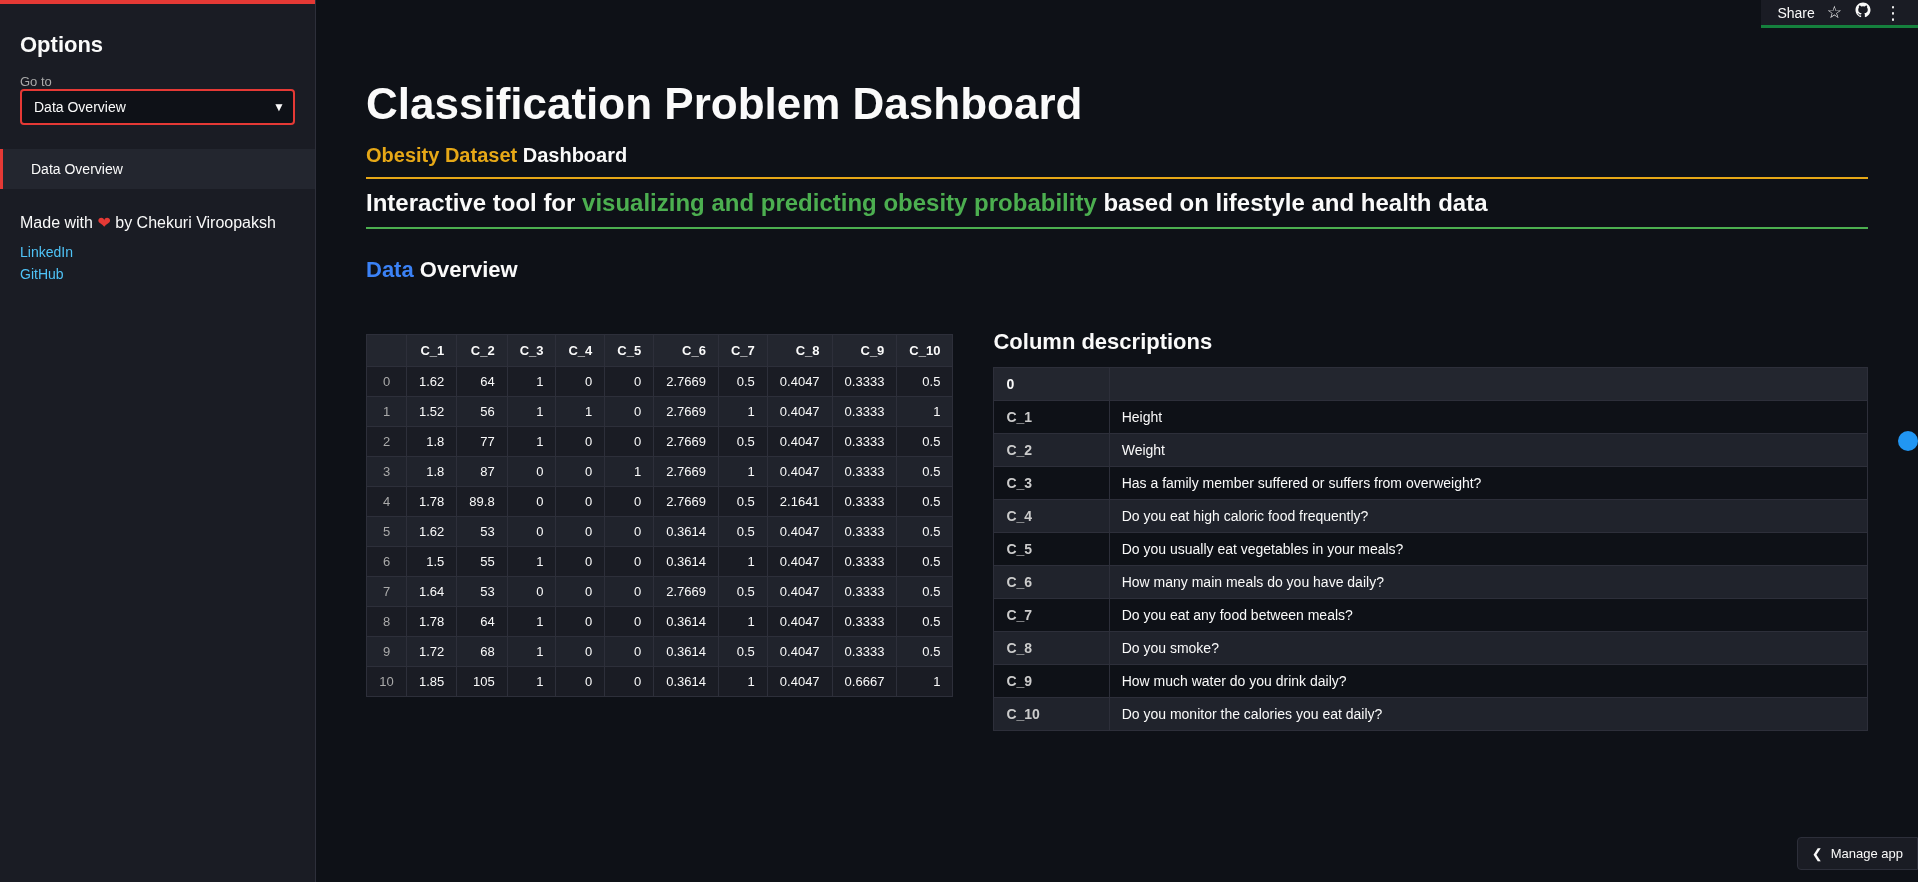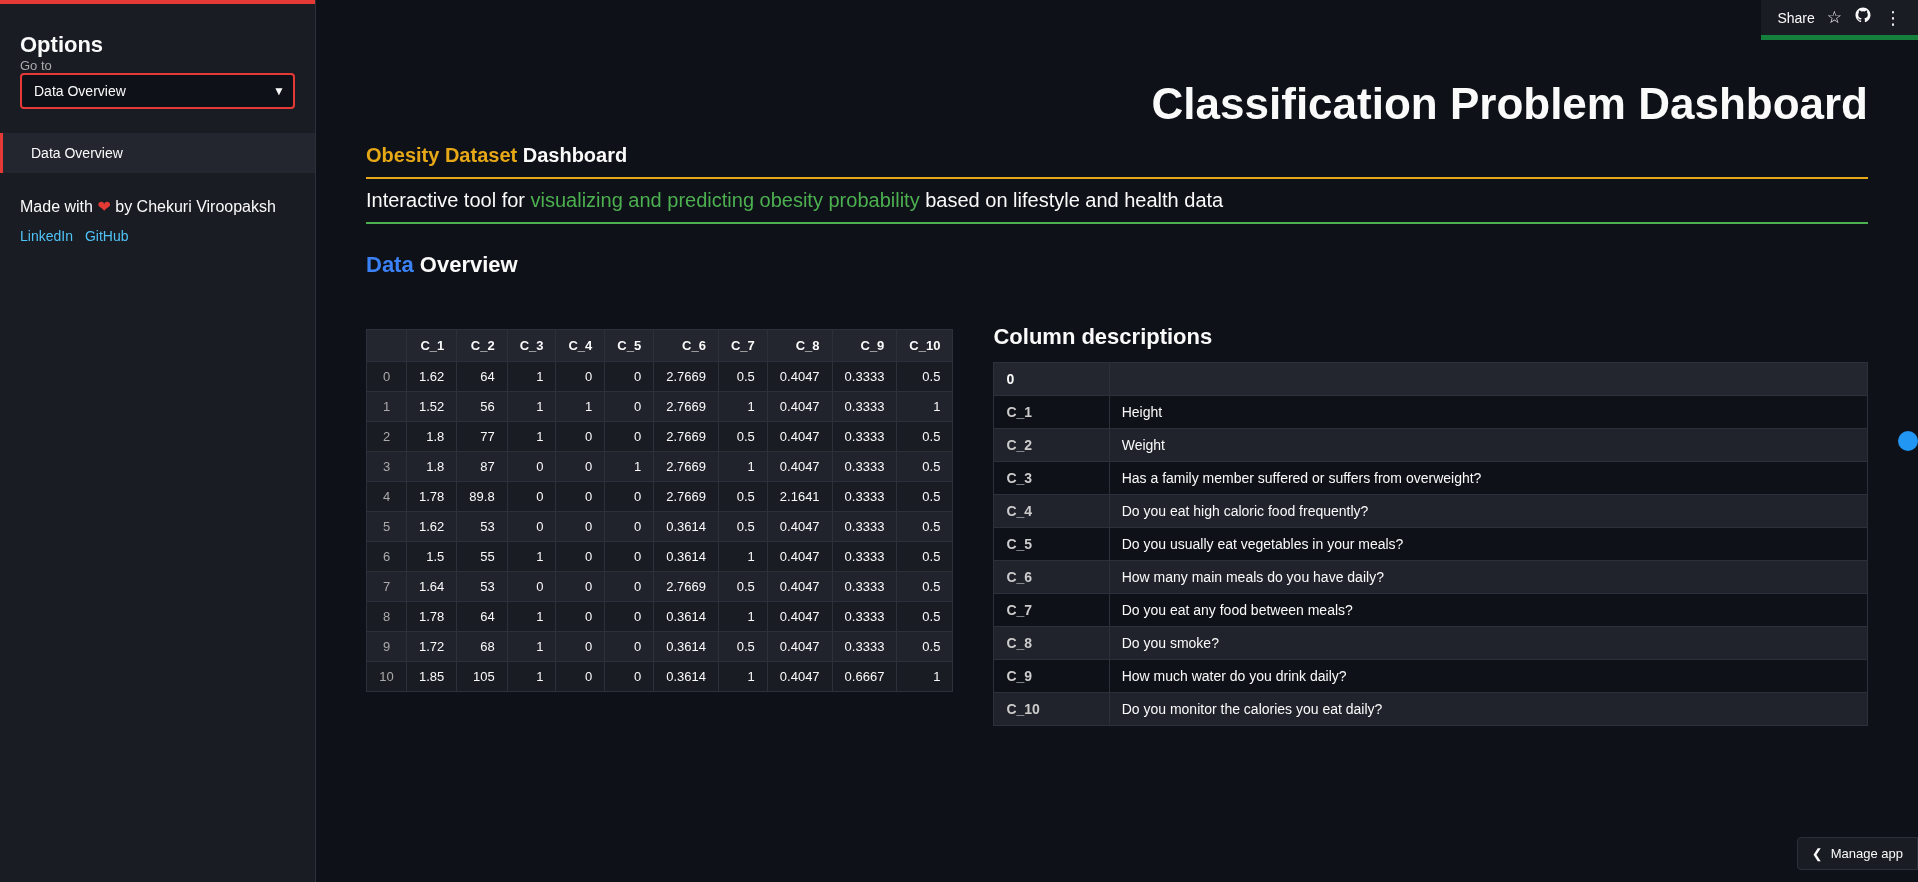--- a/index.html
+++ b/index.html
@@ -31,20 +31,21 @@
     }
 
     .sidebar-header {
       padding: 28px 20px 12px 20px;
     }
 
     .sidebar-options-label {
       font-size: 22px;
       font-weight: 700;
       color: #fafafa;
+      margin-bottom: 16px;
     }
 
     .sidebar-goto-label {
       font-size: 13px;
       color: #aaa;
     }
 
     .sidebar-select-wrapper {
       position: relative;
       width: 100%;
@@ -99,21 +100,22 @@
       color: #fafafa;
     }
 
     .heart-icon {
       color: #e53935;
     }
 
     .sidebar-links {
       padding: 4px 20px;
       display: flex;
-      gap: 12px;
+      flex-direction: column;
+      gap: 6px;
     }
 
     .sidebar-link {
       color: #4fc3f7;
       font-size: 14px;
       text-decoration: none;
       cursor: pointer;
     }
 
     
@@ -122,38 +124,37 @@
       overflow-y: auto;
       padding: 40px 50px;
       background: #0e1117;
     }
 
     
     #topbar {
       position: fixed;
       top: 0;
       right: 0;
-      height: 40px;
+      height: 28px;
       background: #1a1c24;
       display: flex;
       align-items: center;
       gap: 12px;
       padding: 0 16px;
       z-index: 100;
-      border-bottom: 5px solid #15803d;
+      border-bottom: 3px solid #15803d;
     }
 
     
     .page-title {
       font-size: 44px;
       font-weight: 900;
       color: #fafafa;
       margin-bottom: 16px;
       line-height: 1.1;
-      text-align: right;
     }
 
     .dataset-title-line {
       border-bottom: 2px solid #e6a817;
       padding-bottom: 10px;
       margin-bottom: 10px;
     }
 
     .dataset-title {
       font-size: 20px;
@@ -164,22 +165,22 @@
       color: #e6a817;
     }
 
     .subtitle-line {
       border-bottom: 2px solid #4caf50;
       padding-bottom: 10px;
       margin-bottom: 28px;
     }
 
     .subtitle-text {
-      font-size: 20px;
-      font-weight: 400;
+      font-size: 24px;
+      font-weight: 700;
       color: #fafafa;
     }
 
     .subtitle-text .highlight-green {
       color: #4caf50;
     }
 
     .section-title {
       font-size: 22px;
       font-weight: 700;

